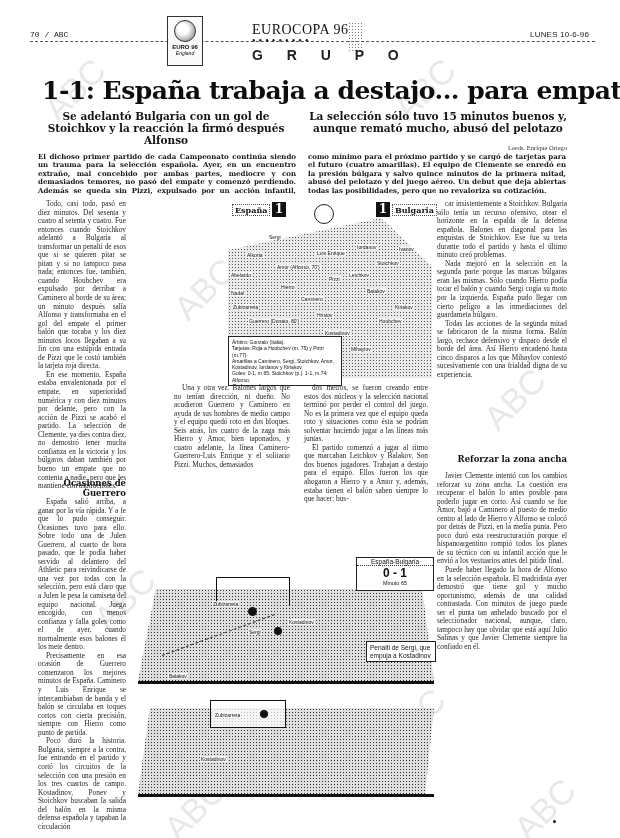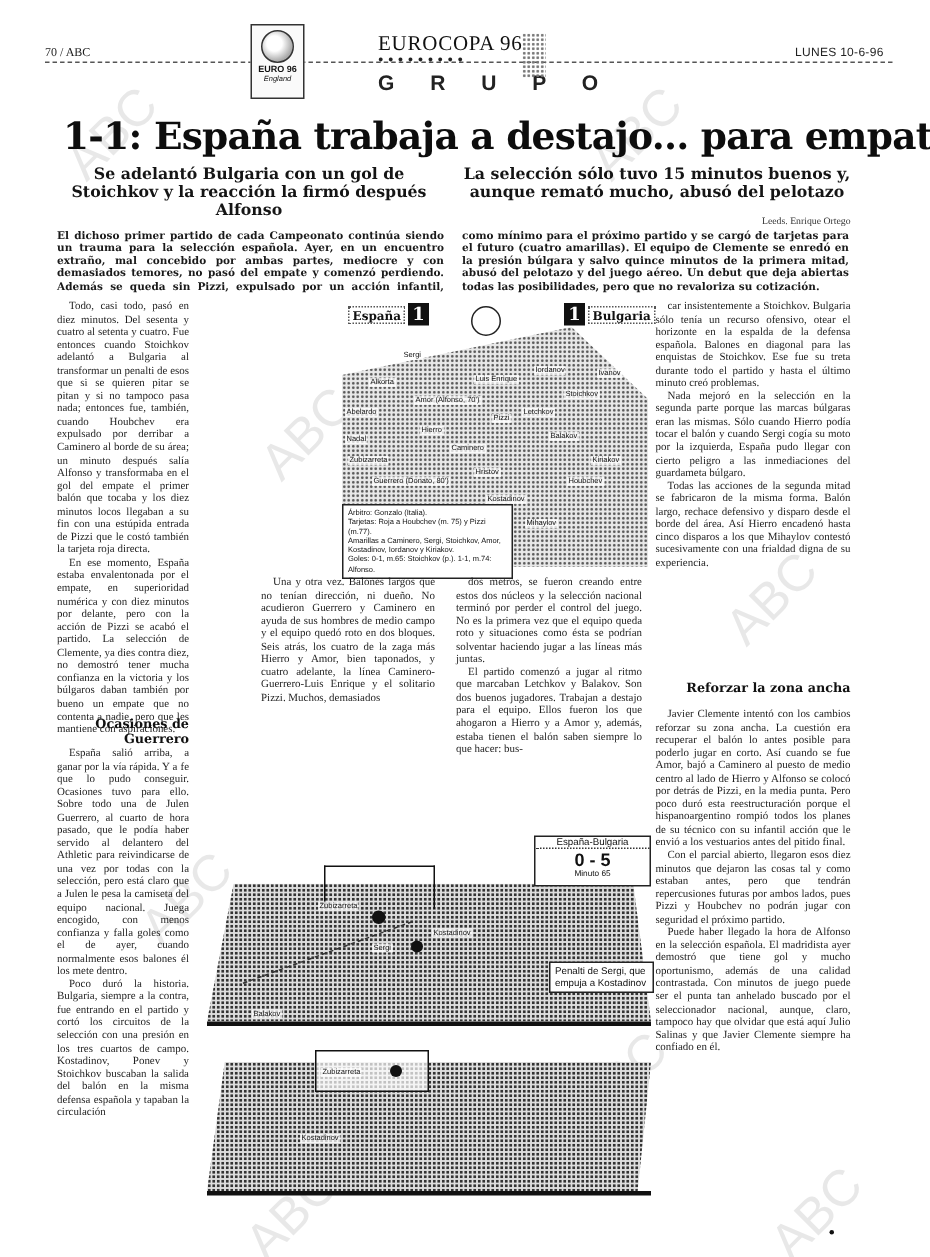--- a/index.html
+++ b/index.html
@@ -1,19 +1,19 @@
 <!DOCTYPE html>
 <html><head>
 <meta charset="utf-8">
 <style>
   html, body { margin: 0; padding: 0; background: #ffffff; }
   body { width: 620px; height: 838px; position: relative; overflow: hidden; font-family: "Liberation Serif", serif; color: #111; }
   .abs { position: absolute; }
   .dashed { border-top: 1px dashed #555; }
-  .pagenum { font-family: Liberation Serif, serif; font-size: 8px; color: #222; }
+  .pagenum { font-family: Liberation Mono, monospace; font-size: 8px; color: #222; }
   .date { font-family: "Liberation Sans", sans-serif; font-size: 8px; color: #222; letter-spacing: 0.2px; }
   .section { font-family: "Liberation Serif", serif; font-size: 14px; letter-spacing: 0.5px; color: #111; }
   .grupo { font-family: "Liberation Sans", sans-serif; font-weight: bold; font-size: 14px; letter-spacing: 10px; color: #222; }
   .dots { font-size: 6px; letter-spacing: 3px; color: #222; }
   .logo { border: 1px solid #333; background: #fafafa; font-family: "Liberation Sans", sans-serif; font-size: 5px; text-align: center; line-height: 1.1; }
   .headline { font-family: "DejaVu Serif", serif; font-weight: bold; font-size: 25px; letter-spacing: -0.5px; white-space: nowrap; color: #0d0d0d; }
   .subhead { font-family: "DejaVu Serif", serif; font-weight: bold; font-size: 10.5px; line-height: 12px; text-align: center; color: #151515; }
   .byline { font-family: "Liberation Serif", serif; font-size: 6.5px; color: #333; }
   .lede { font-family: "DejaVu Serif", serif; font-weight: bold; font-size: 7px; line-height: 8.4px; text-align: justify; color: #1a1a1a; }
   .col { font-family: "Liberation Serif", serif; font-size: 7.3px; line-height: 8.55px; text-align: justify; color: #1e1e1e; }
@@ -61,20 +61,21 @@
 
 <div class="abs lede" style="left:38px;top:153px;width:528px;column-count:2;column-gap:12px;height:44px;">El dichoso primer partido de cada Campeonato continúa siendo un trauma para la selección española. Ayer, en un encuentro extraño, mal concebido por ambas partes, mediocre y con demasiados temores, no pasó del empate y comenzó perdiendo. Además se queda sin Pizzi, expulsado por un acción infantil, como mínimo para el próximo partido y se cargó de tarjetas para el futuro (cuatro amarillas). El equipo de Clemente se enredó en la presión búlgara y salvo quince minutos de la primera mitad, abusó del pelotazo y del juego aéreo. Un debut que deja abiertas todas las posibilidades, pero que no revaloriza su cotización.</div>
 
 <div class="abs col" style="left:38px;top:200px;width:88px;">
   <p>Todo, casi todo, pasó en diez minutos. Del sesenta y cuatro al setenta y cuatro. Fue entonces cuando Stoichkov adelantó a Bulgaria al transformar un penalti de esos que si se quieren pitar se pitan y si no tampoco pasa nada; entonces fue, también, cuando Houbchev era expulsado por derribar a Caminero al borde de su área; un minuto después salía Alfonso y transformaba en el gol del empate el primer balón que tocaba y los diez minutos locos llegaban a su fin con una estúpida entrada de Pizzi que le costó también la tarjeta roja directa.</p>
   <p>En ese momento, España estaba envalentonada por el empate, en superioridad numérica y con diez minutos por delante, pero con la acción de Pizzi se acabó el partido. La selección de Clemente, ya dies contra diez, no demostró tener mucha confianza en la victoria y los búlgaros daban también por bueno un empate que no contenta a nadie, pero que les mantiene con aspiraciones.</p>
 </div>
 <div class="abs crosshead" style="left:38px;top:478px;width:88px;">Ocasiones de Guerrero</div>
 <div class="abs col" style="left:38px;top:498px;width:88px;">
   <p>España salió arriba, a ganar por la vía rápida. Y a fe que lo pudo conseguir. Ocasiones tuvo para ello. Sobre todo una de Julen Guerrero, al cuarto de hora pasado, que le podía haber servido al delantero del Athletic para reivindicarse de una vez por todas con la selección, pero está claro que a Julen le pesa la camiseta del equipo nacional. Juega encogido, con menos confianza y falla goles como el de ayer, cuando normalmente esos balones él los mete dentro.</p>
+  <p>Precisamente en esa ocasión de Guerrero comenzaron los mejores minutos de España. Caminero y Luis Enrique se intercambiaban de banda y el balón se circulaba en toques cortos con cierta precisión, siempre con Hierro como punto de partida.</p>
   <p>Poco duró la historia. Bulgaria, siempre a la contra, fue entrando en el partido y cortó los circuitos de la selección con una presión en los tres cuartos de campo. Kostadinov, Ponev y Stoichkov buscaban la salida del balón en la misma defensa española y tapaban la circulación</p>
 </div>
 
 <div class="abs" style="left:228px;top:200px;width:204px;height:180px;">
   <div class="abs field" style="left:0;top:18px;width:204px;height:160px;clip-path:polygon(0 20%,75% 0,100% 30%,100% 100%,30% 100%,0 80%);"></div>
   <div class="abs team-label" style="left:4px;top:4px;">España</div>
   <div class="abs team-score" style="left:44px;top:2px;">1</div>
   <div class="abs" style="left:86px;top:4px;width:18px;height:18px;border-radius:50%;border:1px solid #222;background:#fff;"></div>
   <div class="abs team-score" style="left:148px;top:2px;">1</div>
   <div class="abs team-label" style="left:164px;top:4px;">Bulgaria</div>
@@ -112,40 +113,39 @@
 </div>
 
 <div class="abs col" style="left:437px;top:200px;width:130px;">
   <p>car insistentemente a Stoichkov. Bulgaria sólo tenía un recurso ofensivo, otear el horizonte en la espalda de la defensa española. Balones en diagonal para las enquistas de Stoichkov. Ese fue su treta durante todo el partido y hasta el último minuto creó problemas.</p>
   <p>Nada mejoró en la selección en la segunda parte porque las marcas búlgaras eran las mismas. Sólo cuando Hierro podía tocar el balón y cuando Sergi cogía su moto por la izquierda, España pudo llegar con cierto peligro a las inmediaciones del guardameta búlgaro.</p>
   <p>Todas las acciones de la segunda mitad se fabricaron de la misma forma. Balón largo, rechace defensivo y disparo desde el borde del área. Así Hierro encadenó hasta cinco disparos a los que Mihaylov contestó sucesivamente con una frialdad digna de su experiencia.</p>
 </div>
 <div class="abs crosshead" style="left:437px;top:454px;width:130px;">Reforzar la zona ancha</div>
 <div class="abs col" style="left:437px;top:472px;width:130px;">
   <p>Javier Clemente intentó con los cambios reforzar su zona ancha. La cuestión era recuperar el balón lo antes posible para poderlo jugar en corto. Así cuando se fue Amor, bajó a Caminero al puesto de medio centro al lado de Hierro y Alfonso se colocó por detrás de Pizzi, en la media punta. Pero poco duró esta reestructuración porque el hispanoargentino rompió todos los planes de su técnico con su infantil acción que le envió a los vestuarios antes del pitido final.</p>
-  <p>Con el parcial abierto, llegaron esos diez minutos que dejaron las cosas tal y como estaban antes, pero que tendrán repercusiones futuras por ambos lados, pues Pizzi y Houbchev no podrán jugar con seguridad el próximo partido.</p>
   <p>Puede haber llegado la hora de Alfonso en la selección española. El madridista ayer demostró que tiene gol y mucho oportunismo, además de una calidad contrastada. Con minutos de juego puede ser el punta tan anhelado buscado por el seleccionador nacional, aunque, claro, tampoco hay que olvidar que está aquí Julio Salinas y que Javier Clemente siempre ha confiado en él.</p>
 </div>
 
 <div class="abs col" style="left:174px;top:384px;width:116px;">
   <p>Una y otra vez. Balones largos que no tenían dirección, ni dueño. No acudieron Guerrero y Caminero en ayuda de sus hombres de medio campo y el equipo quedó roto en dos bloques. Seis atrás, los cuatro de la zaga más Hierro y Amor, bien taponados, y cuatro adelante, la línea Caminero-Guerrero-Luis Enrique y el solitario Pizzi. Muchos, demasiados</p>
 </div>
 
 <div class="abs col" style="left:304px;top:384px;width:124px;">
   <p>dos metros, se fueron creando entre estos dos núcleos y la selección nacional terminó por perder el control del juego. No es la primera vez que el equipo queda roto y situaciones como ésta se podrían solventar haciendo jugar a las líneas más juntas.</p>
   <p>El partido comenzó a jugar al ritmo que marcaban Letchkov y Balakov. Son dos buenos jugadores. Trabajan a destajo para el equipo. Ellos fueron los que ahogaron a Hierro y a Amor y, además, estaba tienen el balón saben siempre lo que hacer: bus-</p>
 </div>
 
 <div class="abs" style="left:138px;top:555px;width:296px;height:140px;">
   <div class="abs field2" style="left:0;top:34px;width:296px;height:92px;clip-path:polygon(6% 0,96% 0,100% 100%,0 100%);"></div>
   <div class="abs" style="left:0;top:126px;width:296px;height:3px;background:#111;"></div>
   <div class="abs" style="left:78px;top:22px;width:72px;height:28px;border:1px solid #111;border-bottom:none;"></div>
   <div class="abs scorebox" style="left:218px;top:2px;width:76px;height:32px;">
     <div style="font-size:6.5px;border-bottom:1px dotted #333;">España-Bulgaria</div>
-    <div style="font-size:12px;font-weight:bold;line-height:14px;">0 - 5</div>
+    <div style="font-size:12px;font-weight:bold;line-height:14px;">0 - 1</div>
     <div style="font-size:5.5px;">Minuto 65</div>
   </div>
   <div class="abs" style="left:24px;top:100px;width:120px;border-top:1px dashed #333;transform:rotate(-20deg);transform-origin:left center;"></div>
   <div class="abs tag" style="left:74px;top:46px;">Zubizarreta</div>
   <div class="abs tag" style="left:150px;top:64px;">Kostadinov</div>
   <div class="abs tag" style="left:110px;top:74px;">Sergi</div>
   <div class="abs tag" style="left:30px;top:118px;">Balakov</div>
   <div class="abs" style="left:110px;top:52px;width:9px;height:9px;background:#111;border-radius:50%;"></div>
   <div class="abs" style="left:136px;top:72px;width:8px;height:8px;background:#111;border-radius:50%;"></div>
   <div class="abs callout" style="left:228px;top:86px;width:62px;">Penalti de Sergi, que empuja a Kostadinov</div>

